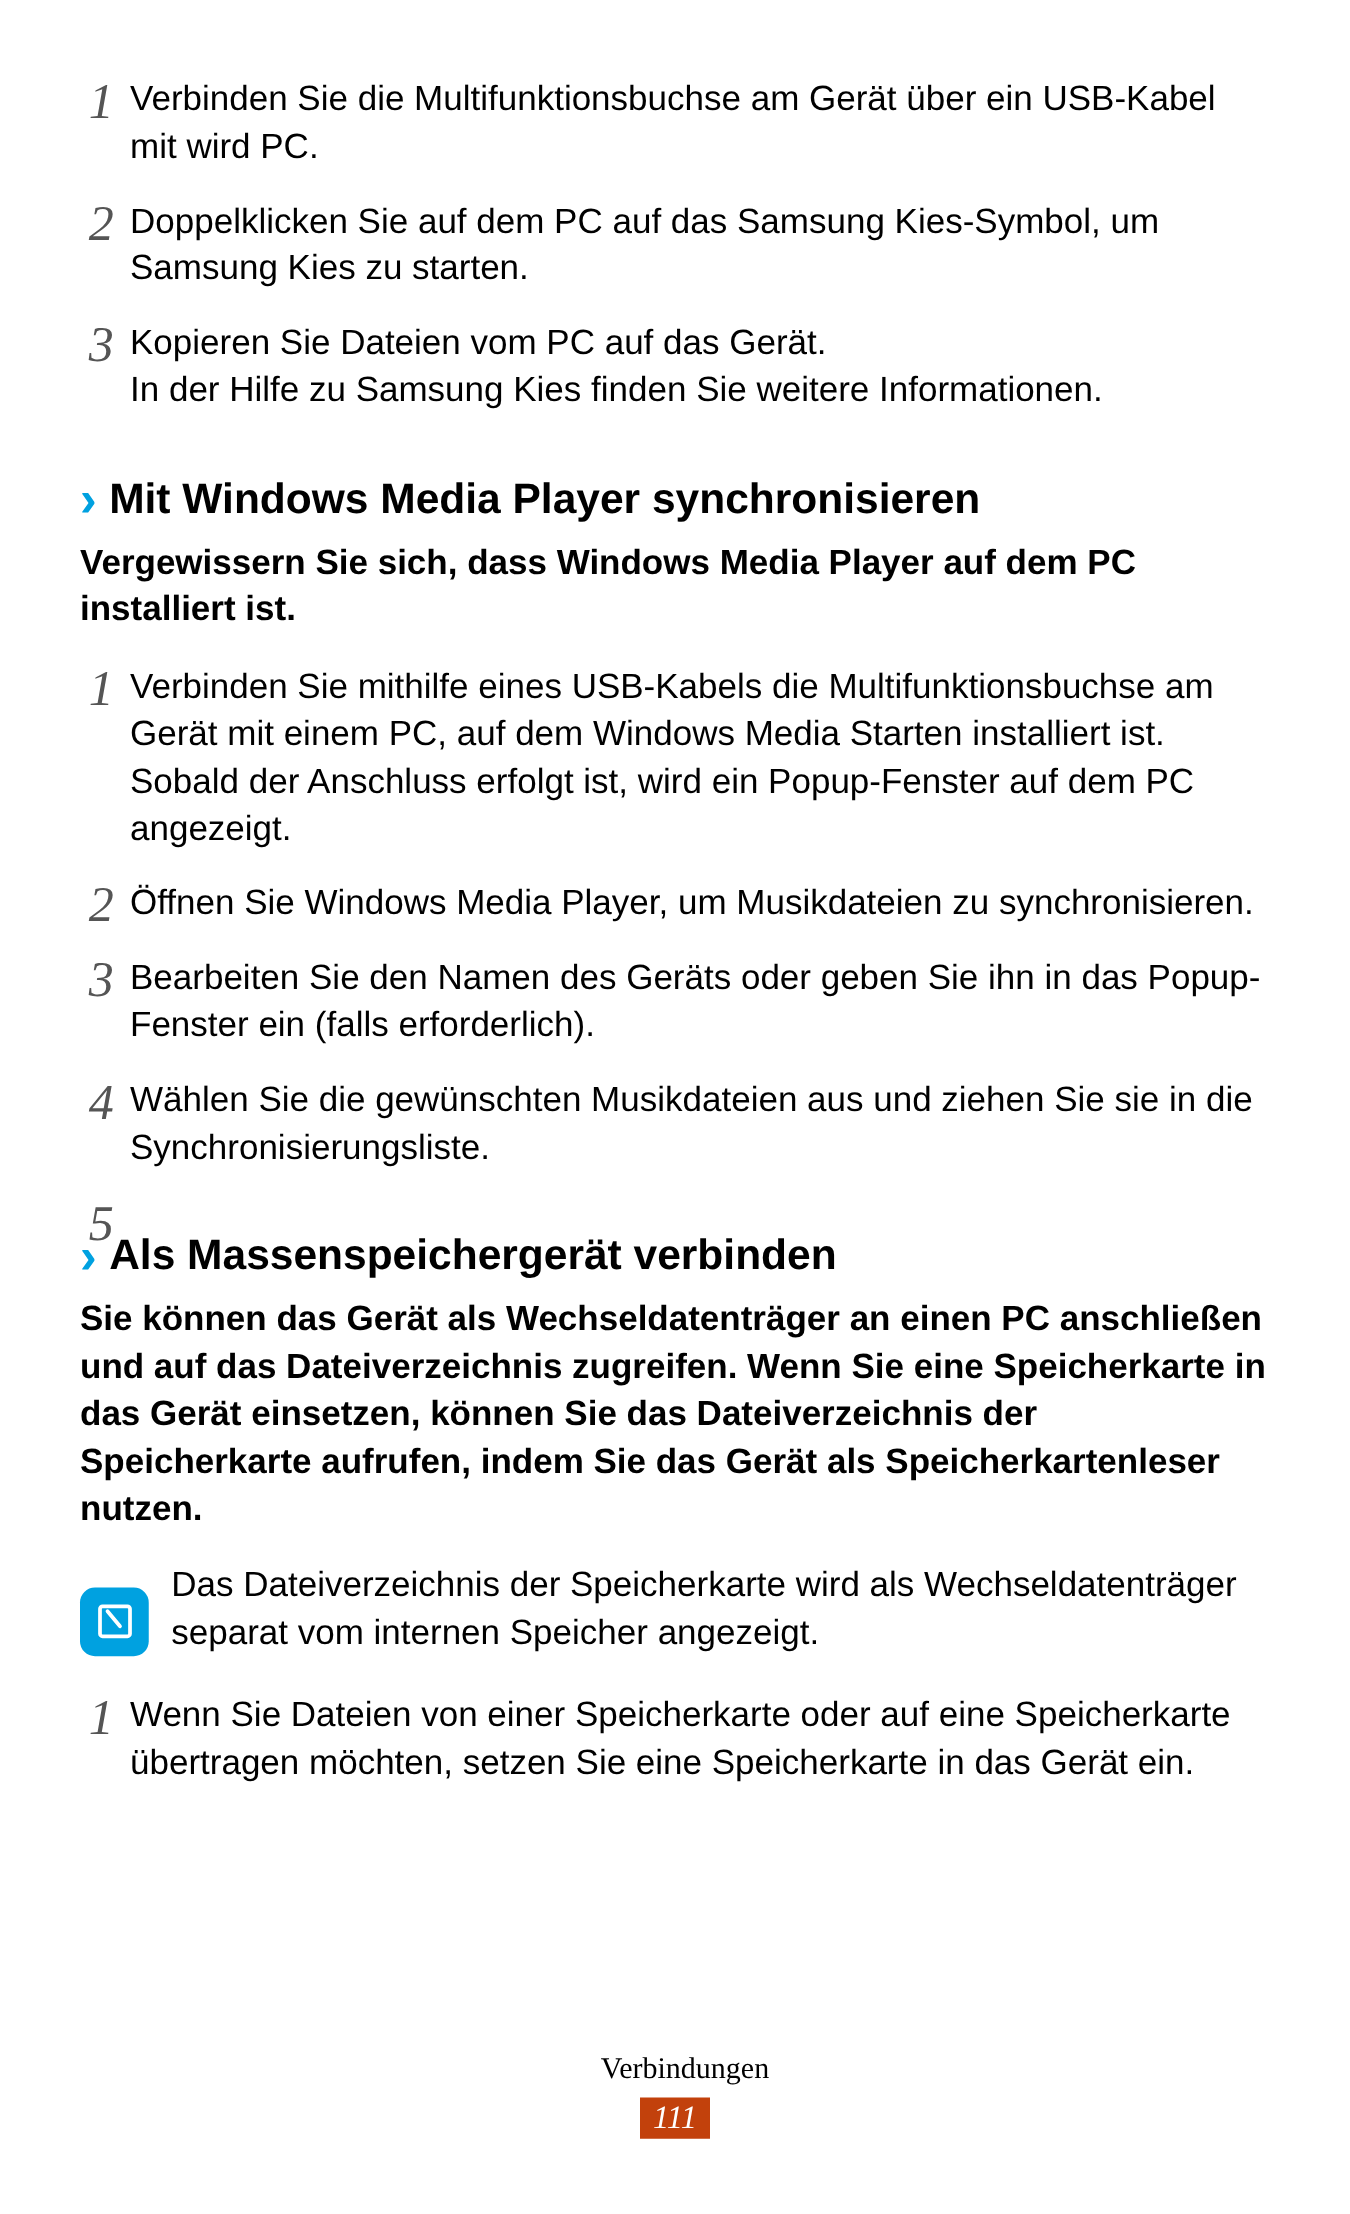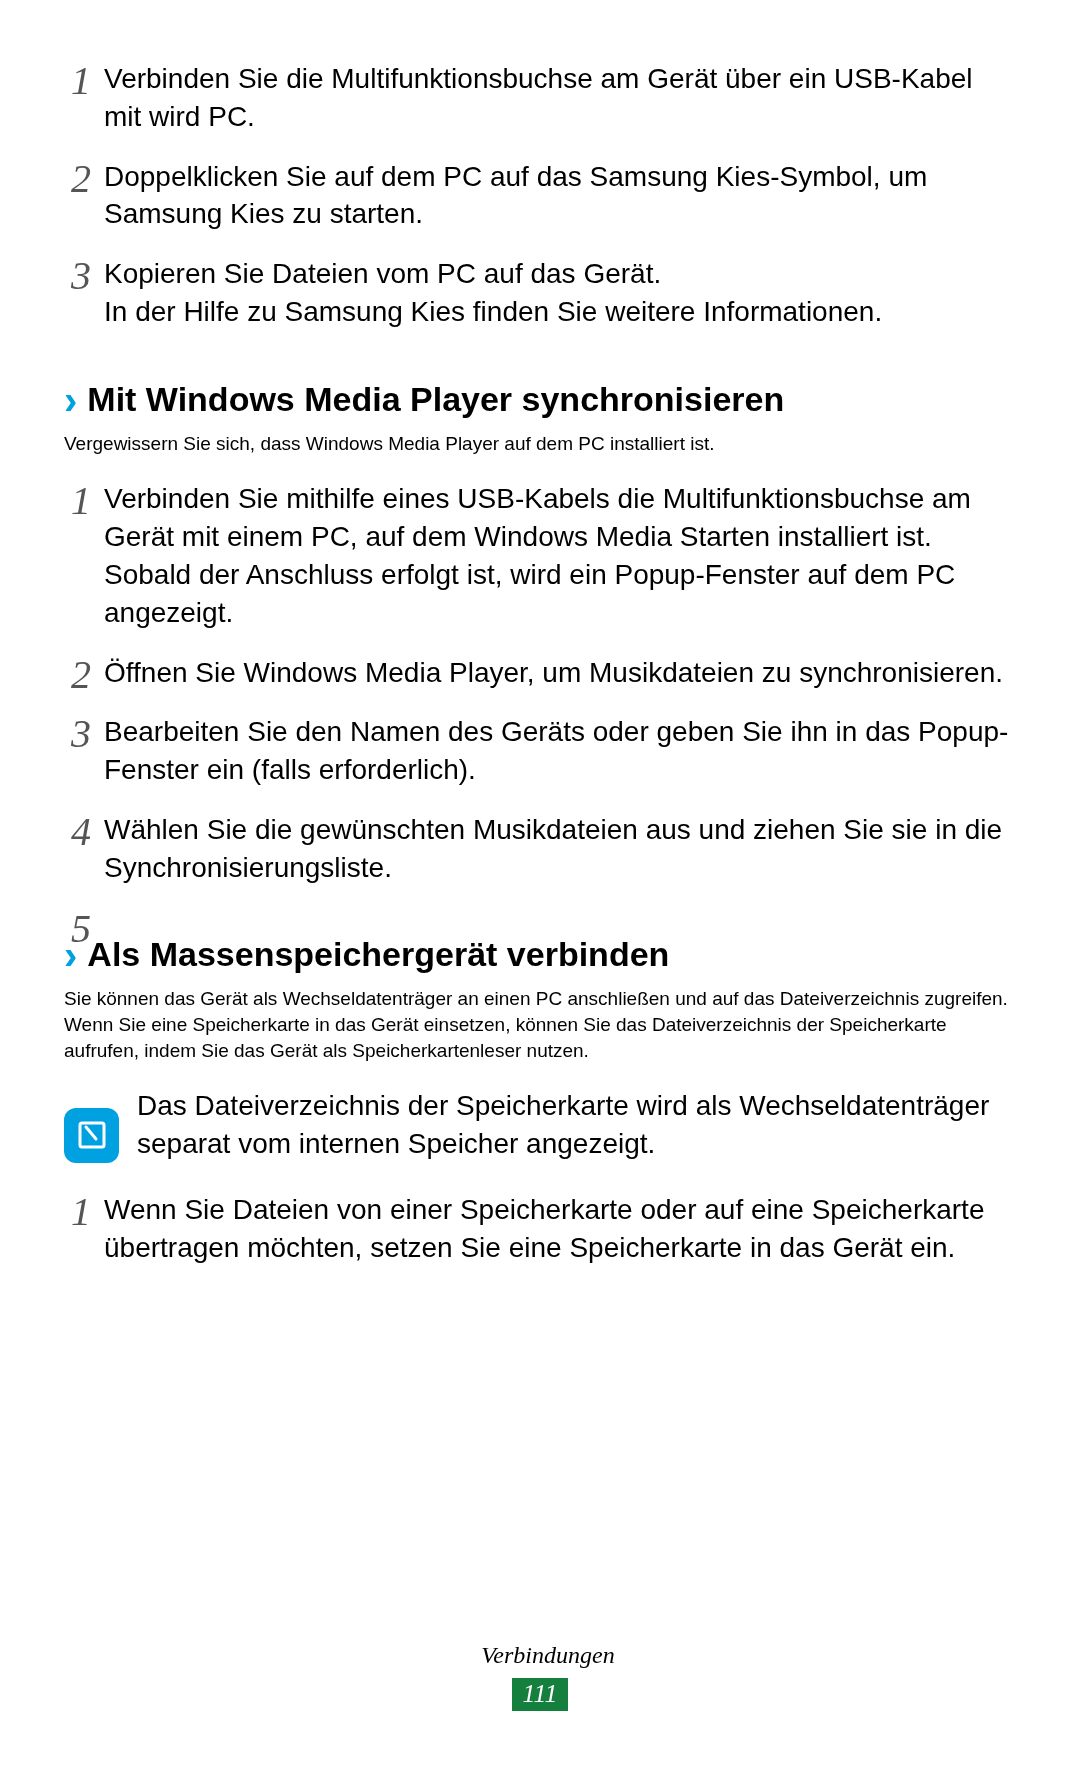--- a/index.html
+++ b/index.html
@@ -47,22 +47,23 @@
     margin-bottom: 8px;
   }
   .chevron {
     color: #00a1e0;
     font-size: 40px;
     font-weight: 700;
     margin-right: 10px;
     line-height: 1;
   }
   .sec-intro {
-    font-size: 19px;
+    font-size: 28px;
     margin: 0 0 24px 0;
+    font-weight: bold;
   }
   .note-block {
     display: flex;
     align-items: flex-end;
     margin: 16px 0 28px 0;
     font-size: 28px;
   }
   .note-icon {
     flex: 0 0 55px;
     height: 55px;
@@ -85,30 +86,29 @@
     stroke-linejoin: round;
   }
   .footer-block {
     position: absolute;
     left: 0;
     right: 0;
     bottom: 60px;
     text-align: center;
   }
   .footer-label {
-    font-style: italic;
     font-family: Georgia, "Times New Roman", serif;
     font-size: 24px;
     color: #000;
     margin-bottom: 6px;
     padding-left: 16px;
   }
   .footer-pagenum {
     display: inline-block;
-    background: #15803d;
+    background: #c2410c;
     color: #fff;
     font-style: italic;
     font-family: Georgia, "Times New Roman", serif;
     font-size: 26px;
     padding: 0 10px 2px 10px;
     line-height: 1.2;
   }
   .para {
   }
 </style>

